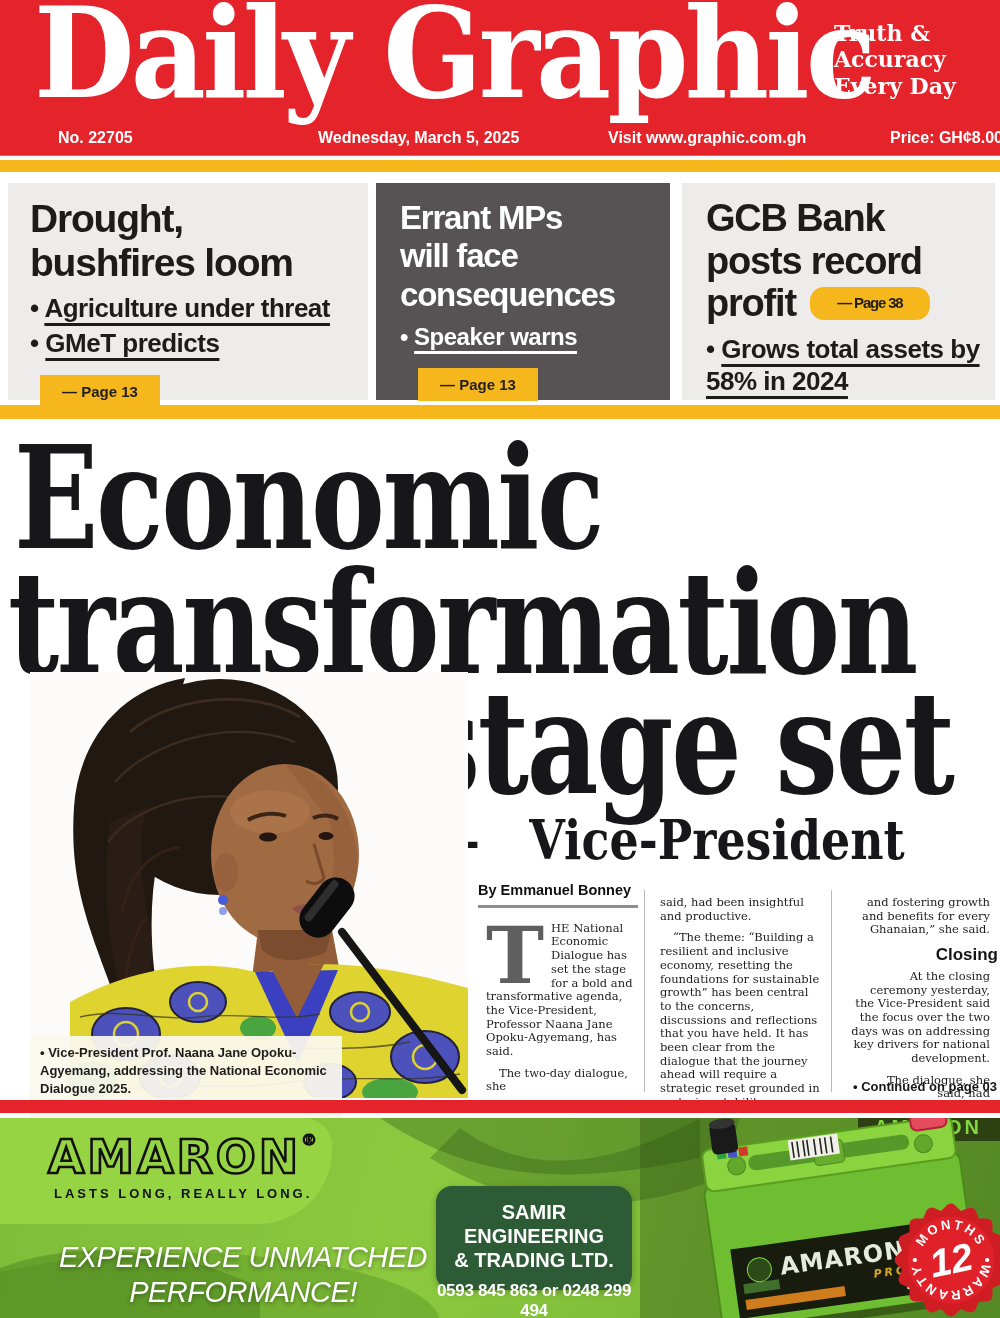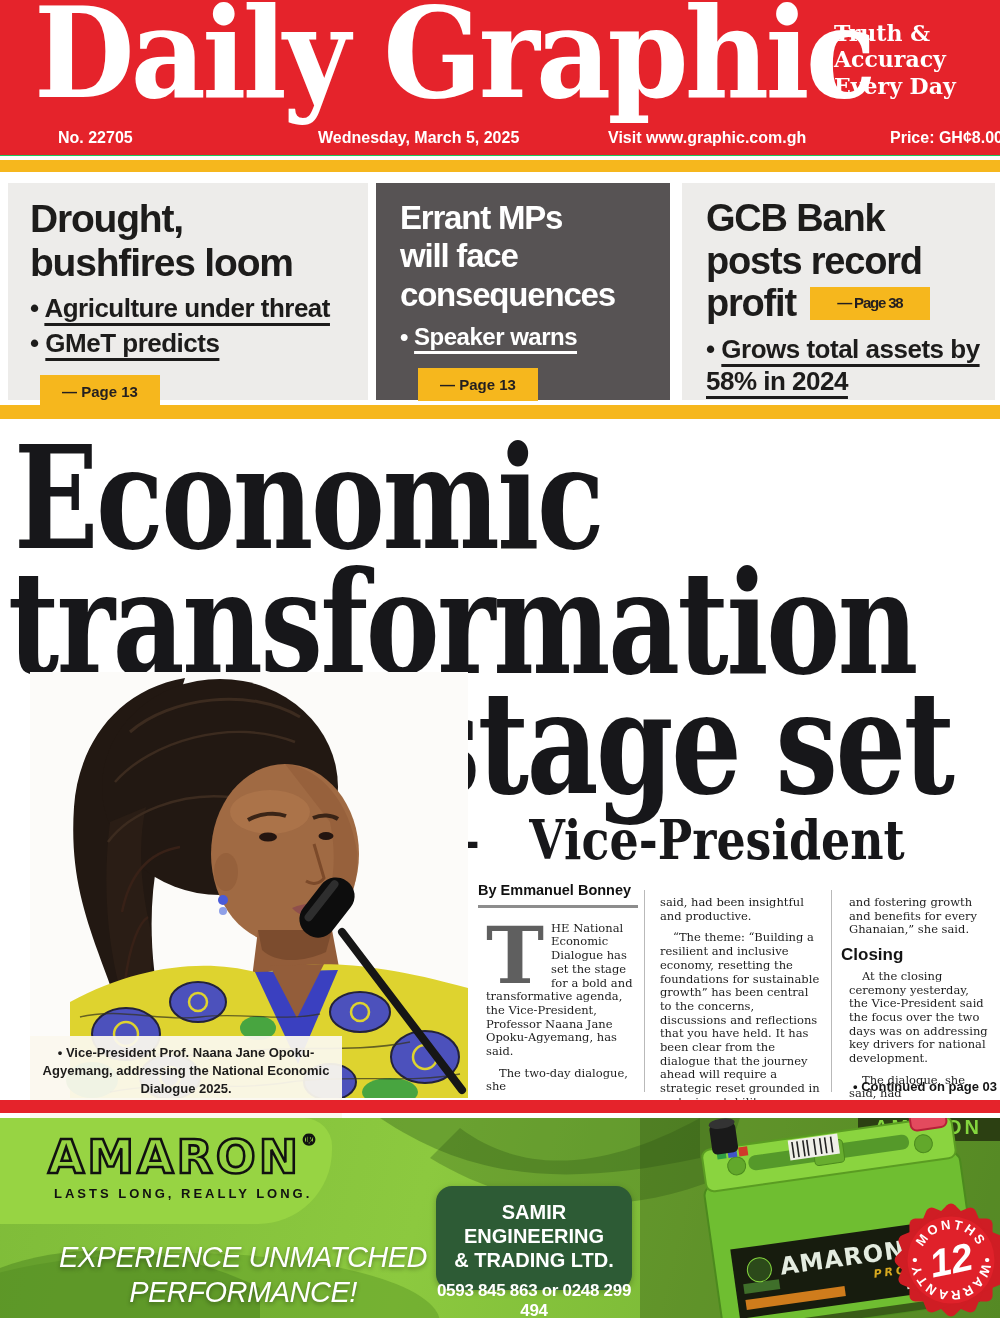--- a/index.html
+++ b/index.html
@@ -27,39 +27,39 @@
   .t2 h2{font-size:33px;line-height:1.16;}
   .t3 h2{font-size:38px;}
   .t-bullets{margin-top:8px;font-weight:bold;}
   .t-bullet{font-size:26px;line-height:1.25;margin-top:2px;letter-spacing:-0.5px;}
   .t2 .t-bullet{font-size:24px;}
   .t-bullet .ul{text-decoration:underline;text-decoration-thickness:3px;text-underline-offset:6px;}
   .chip{display:inline-block;background:#f6b71d;color:#231f20;font-weight:bold;font-size:15px;
         padding:8px 0;width:120px;text-align:center;}
   .t1 .chip{margin:16px 0 0 10px;} .t2 .chip{margin:16px 0 0 18px;}
   .profit-row{display:flex;align-items:center;gap:14px;}
-  .t3 .chip{margin:0;}
+  .t3 .chip{margin:0;border-radius:14px;}
   
   .headline{position:absolute;font-family:"DejaVu Serif",serif;font-weight:bold;color:#17171a;
             font-size:142px;line-height:1;letter-spacing:-3px;white-space:nowrap;}
   .hl1{left:14px;top:427px;transform:scaleX(0.78);transform-origin:left top;}
   .hl2{left:8px;top:552px;transform:scaleX(0.78);transform-origin:left top;}
   .hl3{right:48px;top:672px;transform:scaleX(0.78);transform-origin:right top;}
   .attrib{position:absolute;right:95px;top:808px;font-family:"DejaVu Serif",serif;font-weight:bold;
           font-size:54px;color:#17171a;transform:scaleX(0.85);transform-origin:right top;white-space:nowrap;}
   .attrib .dash{margin-right:58px;}
   .photo{position:absolute;left:30px;top:672px;width:438px;height:426px;}
   .caption{position:absolute;left:30px;top:1036px;width:312px;background:rgba(251,248,238,0.94);
-           padding:8px 10px;font-size:13px;font-weight:bold;line-height:1.38;color:#1d1c1b;box-sizing:border-box;text-align:center;}
+           padding:8px 10px;font-size:13px;font-weight:bold;line-height:1.38;color:#1d1c1b;box-sizing:border-box;}
   .col{position:absolute;top:884px;font-family:"DejaVu Serif",serif;font-size:11.5px;line-height:13.7px;color:#1d1d1d;}
   .col p{margin:8px;}
   .indent{text-indent:13px;}
   .col1{left:478px;width:163px;}
   .col2{left:652px;width:178px;top:888px;}
-  .col3{left:841px;width:157px;top:888px;height:206px;}
+  .col3{left:841px;width:157px;top:888px;height:206px;text-align:right;}
   .byline{font-family:"Liberation Sans",sans-serif;font-weight:bold;font-size:14.5px;color:#111;}
   .byrule{height:3px;background:#8d8d8d;margin:7px 0 14px 0;width:160px;}
   .dropcap{float:left;font-family:"DejaVu Serif",serif;font-weight:bold;font-size:78px;line-height:60px;
            color:#5f5f5f;margin:4px 7px 0 0;}
   .subhead{font-family:"Liberation Sans",sans-serif;font-weight:bold;font-size:17px;color:#141414;margin:11px 0 3px 0 !important;}
   .continued{position:absolute;left:12px;bottom:0;font-family:"Liberation Sans",sans-serif;font-weight:bold;font-size:13px;color:#141414;}
   .vrule{position:absolute;top:890px;width:1px;height:202px;background:#b9b9b9;}
   .vr1{left:644px;} .vr2{left:831px;}
   
   .redbar{position:absolute;left:0;top:1100px;width:1000px;height:13px;background:#e5232b;}

